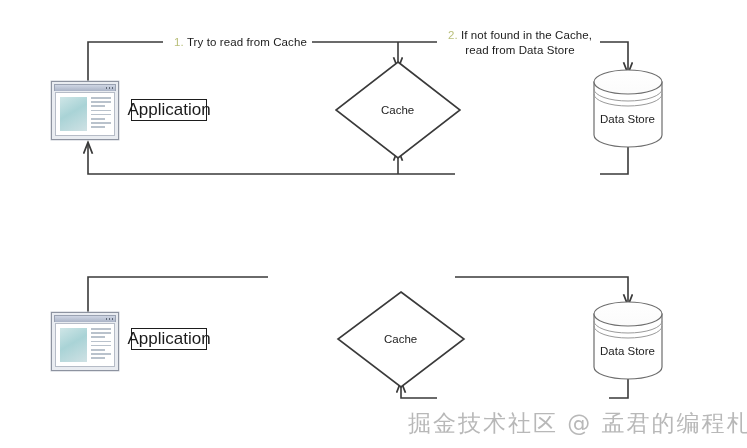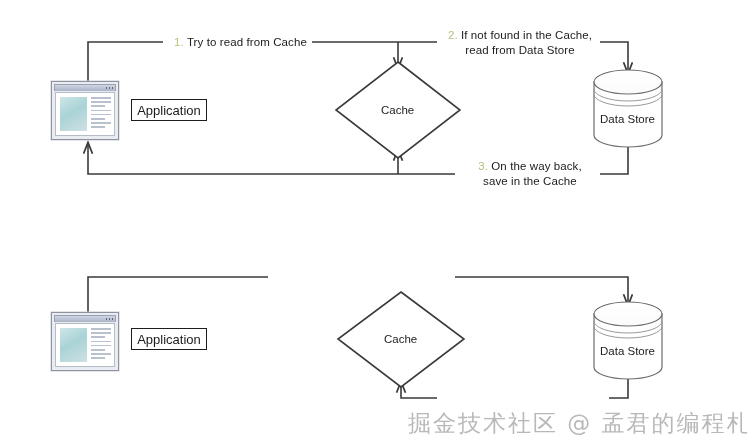--- a/index.html
+++ b/index.html
@@ -45,21 +45,21 @@
     font-family: "Liberation Sans", sans-serif;
     font-size: 11.5px;
     color: #222222;
     white-space: nowrap;
   }
   .appbox {
     position: absolute;
     border: 1.6px solid #1d1d1d;
     background: #ffffff;
     font-family: "Liberation Sans", sans-serif;
-    font-size: 13px;
+    font-size: 17px;
     color: #1b1b1b;
     display: flex;
     align-items: center;
     justify-content: center;
     box-sizing: border-box;
   }
   
   .appwin {
     position: absolute;
     box-sizing: border-box;
@@ -231,27 +231,20 @@
   </div>
 
   <div class="lbl center" style="left:440px; top:28px; width:160px;">
     <div>
       <span class="num">2.</span>
       <span>If not found in the Cache,</span>
     </div>
     <div>read from Data Store</div>
   </div>
 
-  <div class="lbl center" style="left:458px; top:159px; width:144px;">
-    <div>
-      <span class="num">3.</span>
-      <span>On the way back,</span>
-    </div>
-    <div>save in the Cache</div>
-  </div>
 
   <div class="appwin" style="left:51px; top:312px; width:68px; height:59px;">
     <div class="titlebar">
       <span class="dots">
         <i></i>
           <i></i>
           <i></i>
       </span>
     </div>
     <div class="body">

